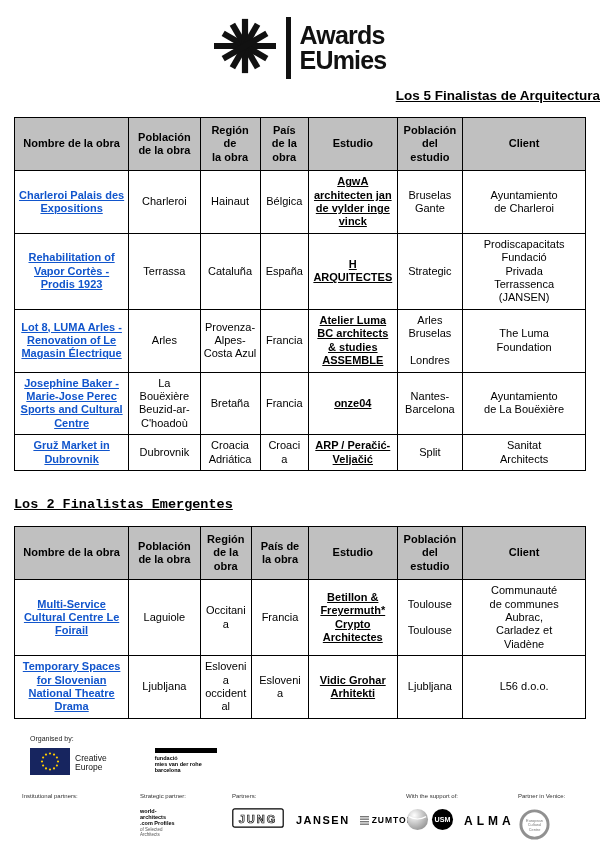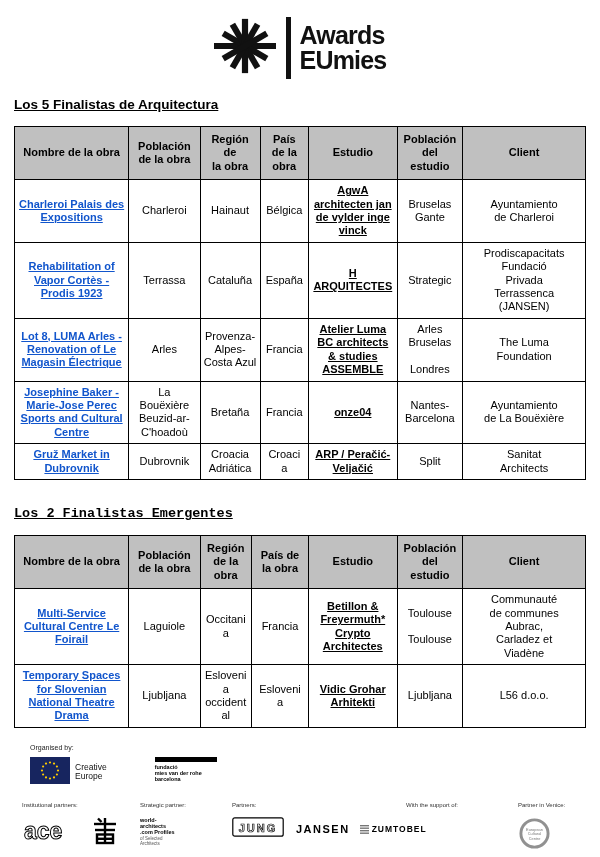--- a/index.html
+++ b/index.html
@@ -16,21 +16,21 @@
   .logo-row { display:flex; justify-content:center; align-items:center; padding-top:13px; height:82px; }
   .logo-star { margin-right:10px; }
   .logo-divider { width:5px; height:62px; background:#111; margin-right:9px; }
   .brand { font-size:25px; font-weight:bold; line-height:0.98; letter-spacing:-0.8px; color:#111; }
 
   
   .section-heading {
     font-size:13.5px; font-weight:bold; text-decoration:underline;
     margin-left:14px;
   }
-  #heading1 { margin-top:15px; }
+  #heading1 { margin-top:6px;text-align:right; }
   #heading2 { margin-top:26px;font-family:Liberation Mono, monospace; }
 
   
   table {
     border-collapse:collapse; table-layout:fixed;
     width:572px; margin:14px 14px 0;
     font-size:11px;
   }
   th, td {
     border:1px solid #000;
@@ -306,39 +306,20 @@
           <div>barcelona</div>
         </div>
       </div>
     </div>
   </div>
 
   <div class="partners-row">
 
     <div class="partner-col col-institutional">
       <div class="partner-label">Institutional partners:</div>
-      <div class="partner-logos">
-        <span>
-          <svg width="64" height="26" viewBox="0 0 64 26">
-            <text x="2" y="21" font-family="Liberation Sans, sans-serif" font-size="23" font-weight="bold" fill="none" stroke="#000" stroke-width="1">ace</text>
-          </svg>
-        </span>
-        <span class="gap-sm">
-          <svg width="26" height="28" viewBox="0 0 26 28">
-            <g stroke="#000" stroke-width="2.4" fill="none">
-              <line x1="13" y1="1" x2="13" y2="27"></line>
-              <line x1="2" y1="7" x2="24" y2="7"></line>
-              <line x1="6" y1="1.5" x2="9.5" y2="5"></line>
-              <line x1="3" y1="13" x2="23" y2="13"></line>
-              <rect x="5" y="17.5" width="16" height="8.5"></rect>
-              <line x1="5" y1="21.8" x2="21" y2="21.8"></line>
-            </g>
-          </svg>
-        </span>
-      </div>
     </div>
 
     <div class="partner-col col-strategic">
       <div class="partner-label">Strategic partner:</div>
       <div class="wa-block">
         <div>world-</div>
         <div>architects</div>
         <div>.com Profiles</div>
         <div class="wa-sub">of Selected</div>
         <div class="wa-sub">Architects</div>
@@ -366,20 +347,41 @@
               </g>
             </svg>
           </span>
           <span class="zumtobel-word">ZUMTOBEL</span>
         </span>
       </div>
     </div>
 
     <div class="partner-col col-support">
       <div class="partner-label">With the support of:</div>
+      <div class="partner-logos">
+        <span>
+          <svg width="23" height="23" viewBox="0 0 24 24">
+            <defs>
+              <radialGradient id="sph" cx="35%" cy="30%" r="80%">
+                <stop offset="0%" stop-color="#ffffff"></stop>
+                <stop offset="100%" stop-color="#8f8f8f"></stop>
+              </radialGradient>
+            </defs>
+            <circle cx="12" cy="12" r="11" fill="url(#sph)"></circle>
+            <path d="M3 9 Q12 14 21 9" stroke="#fff" stroke-width="1.2" fill="none"></path>
+          </svg>
+        </span>
+        <span style="margin-left:2px;">
+          <svg width="23" height="23" viewBox="0 0 24 24">
+            <circle cx="12" cy="12" r="11" fill="#000"></circle>
+            <text x="12" y="14.8" text-anchor="middle" font-family="Liberation Sans, sans-serif" font-size="7.5" font-weight="bold" fill="#fff">USM</text>
+          </svg>
+        </span>
+        <span class="alma-word">ALMA</span>
+      </div>
     </div>
 
     <div class="partner-col col-venice">
       <div class="partner-label">Partner in Venice:</div>
       <div class="partner-logos">
         <span>
           <svg width="33" height="33" viewBox="0 0 34 34">
             <circle cx="17" cy="17" r="14" fill="none" stroke="#919191" stroke-width="3"></circle>
             <text x="17" y="14" text-anchor="middle" font-family="Liberation Sans, sans-serif" font-size="4" fill="#777">European</text>
             <text x="17" y="19" text-anchor="middle" font-family="Liberation Sans, sans-serif" font-size="4" fill="#777">Cultural</text>

